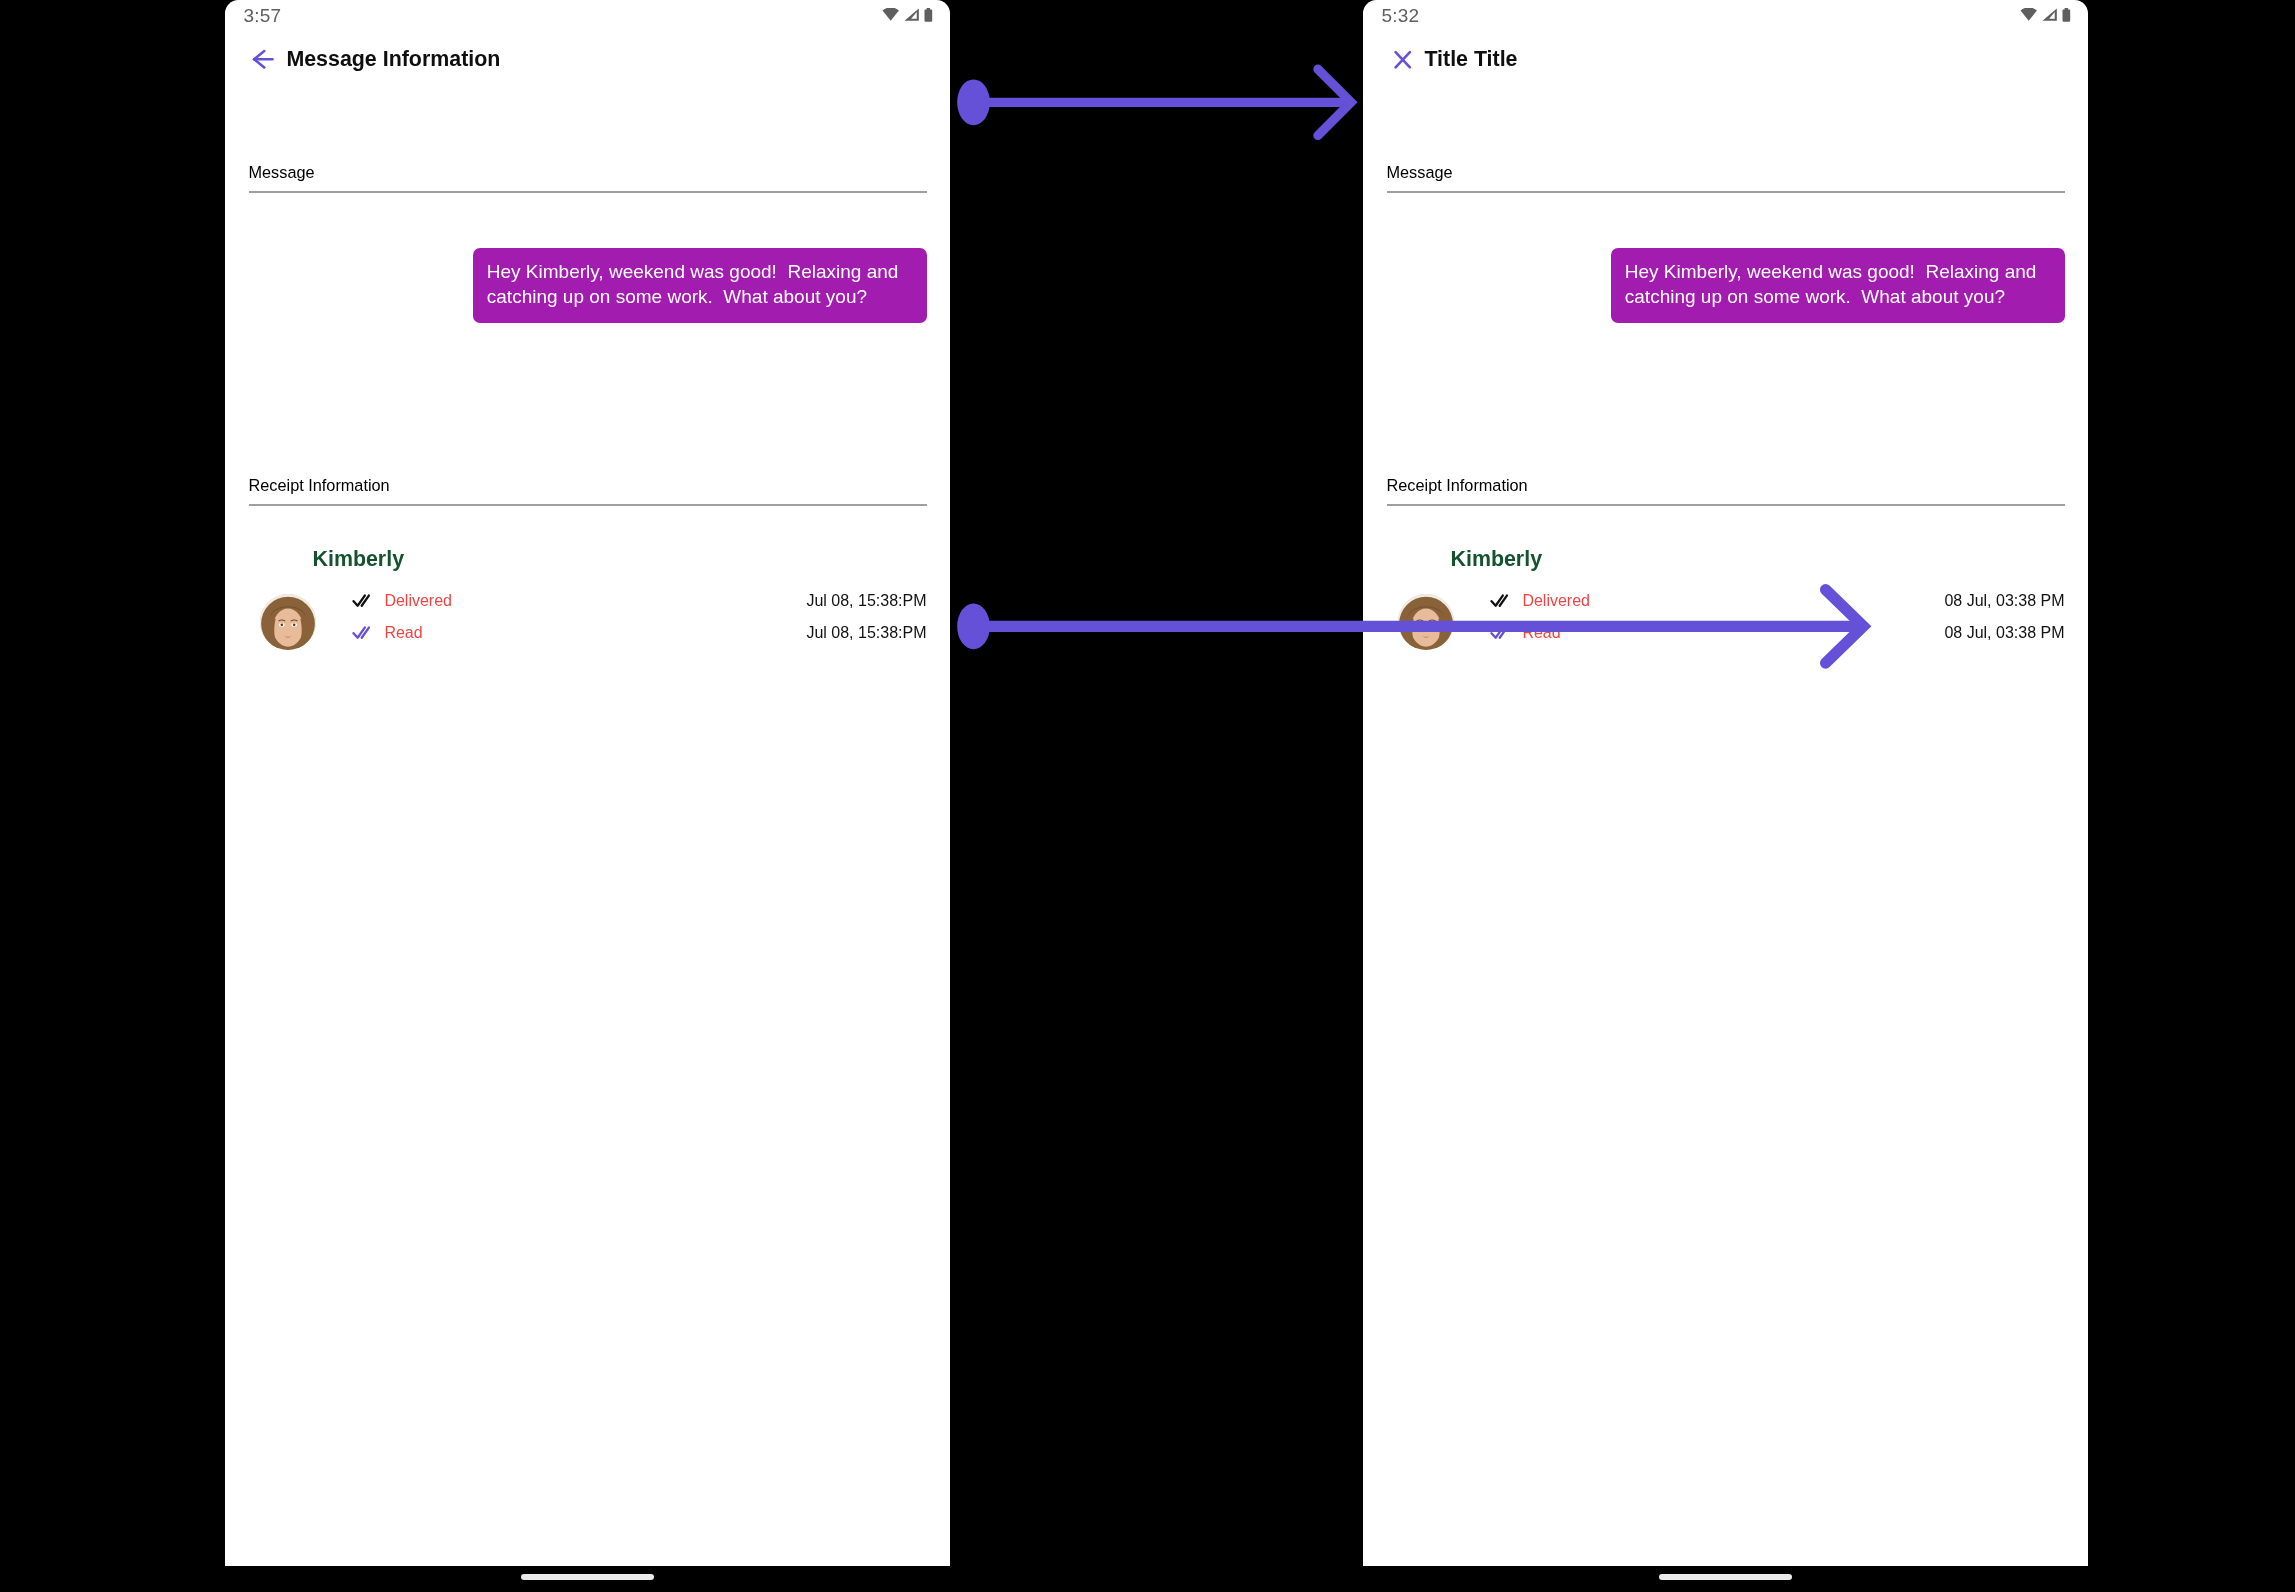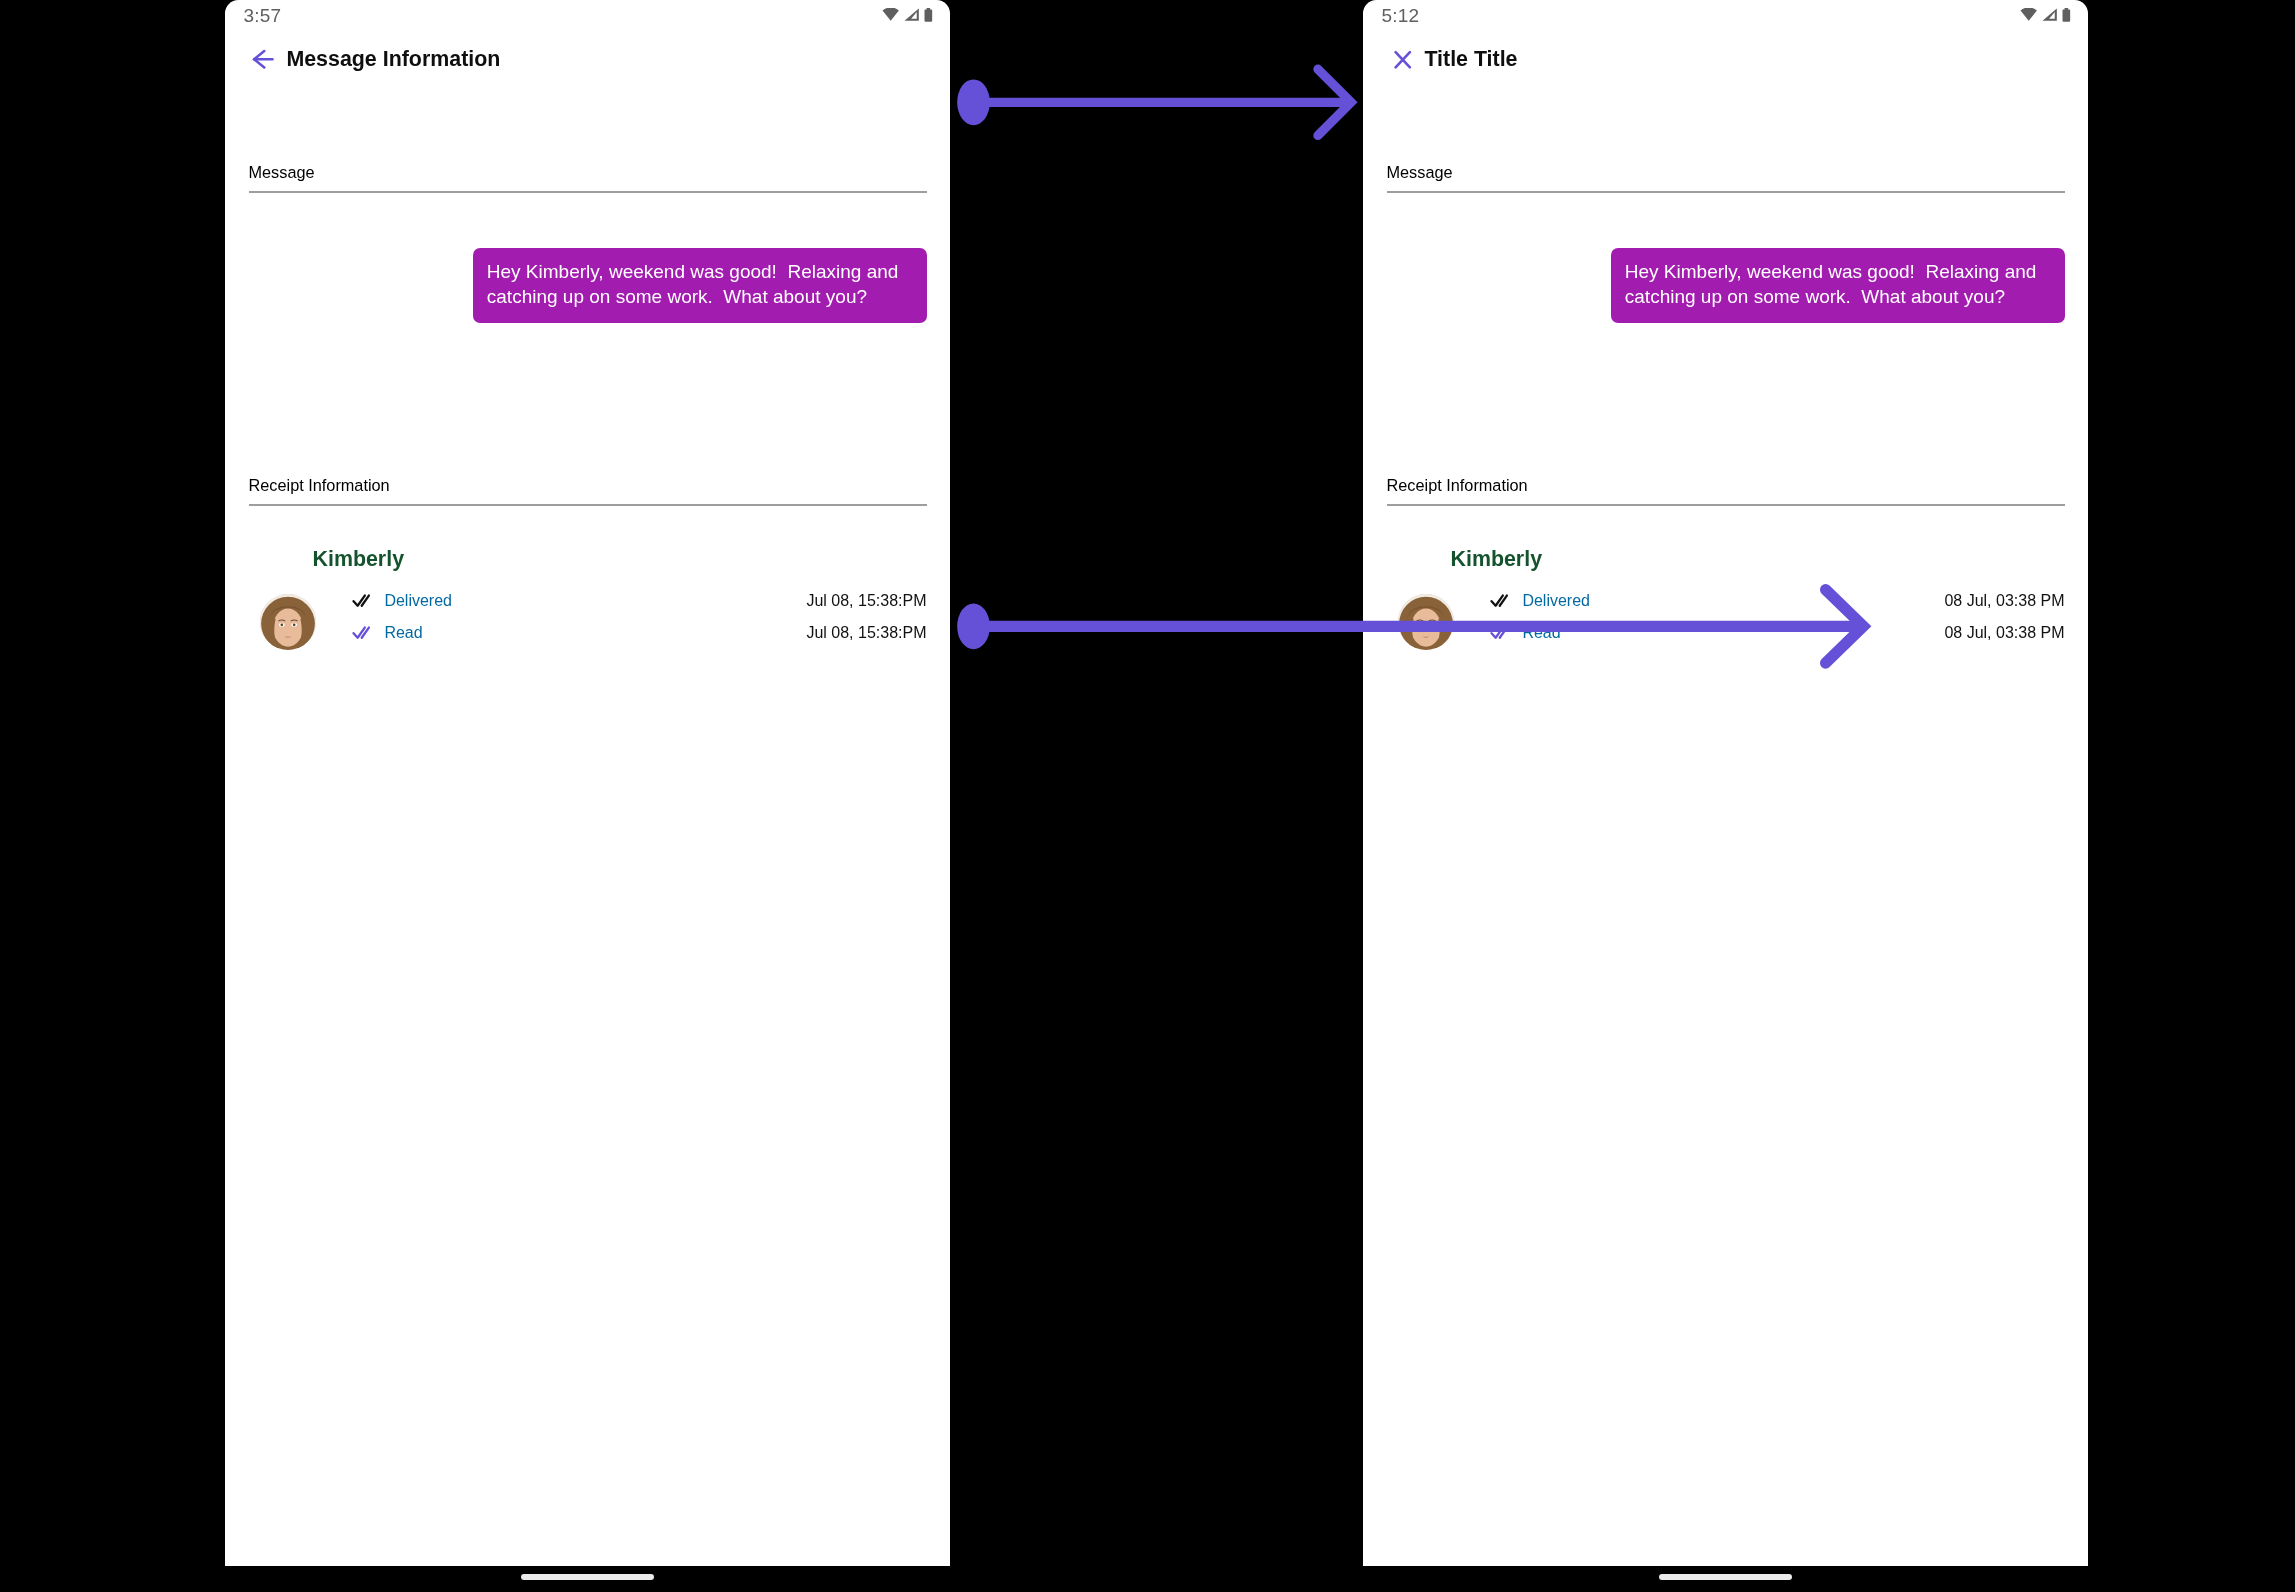--- a/index.html
+++ b/index.html
@@ -178,21 +178,21 @@
   }
   .check {
     width: 22.5px;
     flex: 0 0 auto;
     display: flex;
     align-items: center;
   }
   .check svg { display: block; }
   .receipt-status {
     font-size: 16px;
-    color: #0369a1;
+    color: #ef4444;
     margin-left: 10.2px;
     line-height: 1;
     text-align: right;
   }
   .receipt-time {
     margin-left: auto;
     font-size: 16px;
     color: #121212;
     line-height: 1;
     white-space: nowrap;
@@ -308,21 +308,21 @@
         </div>
 
       </div>
     </div>
   </div>
 </div>
 
 <div class="phone phone-right">
 
   <div class="statusbar">
-    <span class="status-time">5:12</span>
+    <span class="status-time">5:32</span>
     <span class="status-icons">
       <span>
         <svg width="17.4" height="13.3" viewBox="0 0 34 26">
             <path d="M1 5 A24 24 0 0 1 33 5 L17 25 Z" fill="#5f5f5f"></path>
           </svg>
       </span>
       <span>
         <svg width="15.3" height="13.3" viewBox="0 0 30 26">
             <path d="M29 1 L29 25 L1 25 Z" fill="#5f5f5f"></path>
             <path d="M25 8 L25 21 L14 21 Z" fill="#ffffff"></path>

